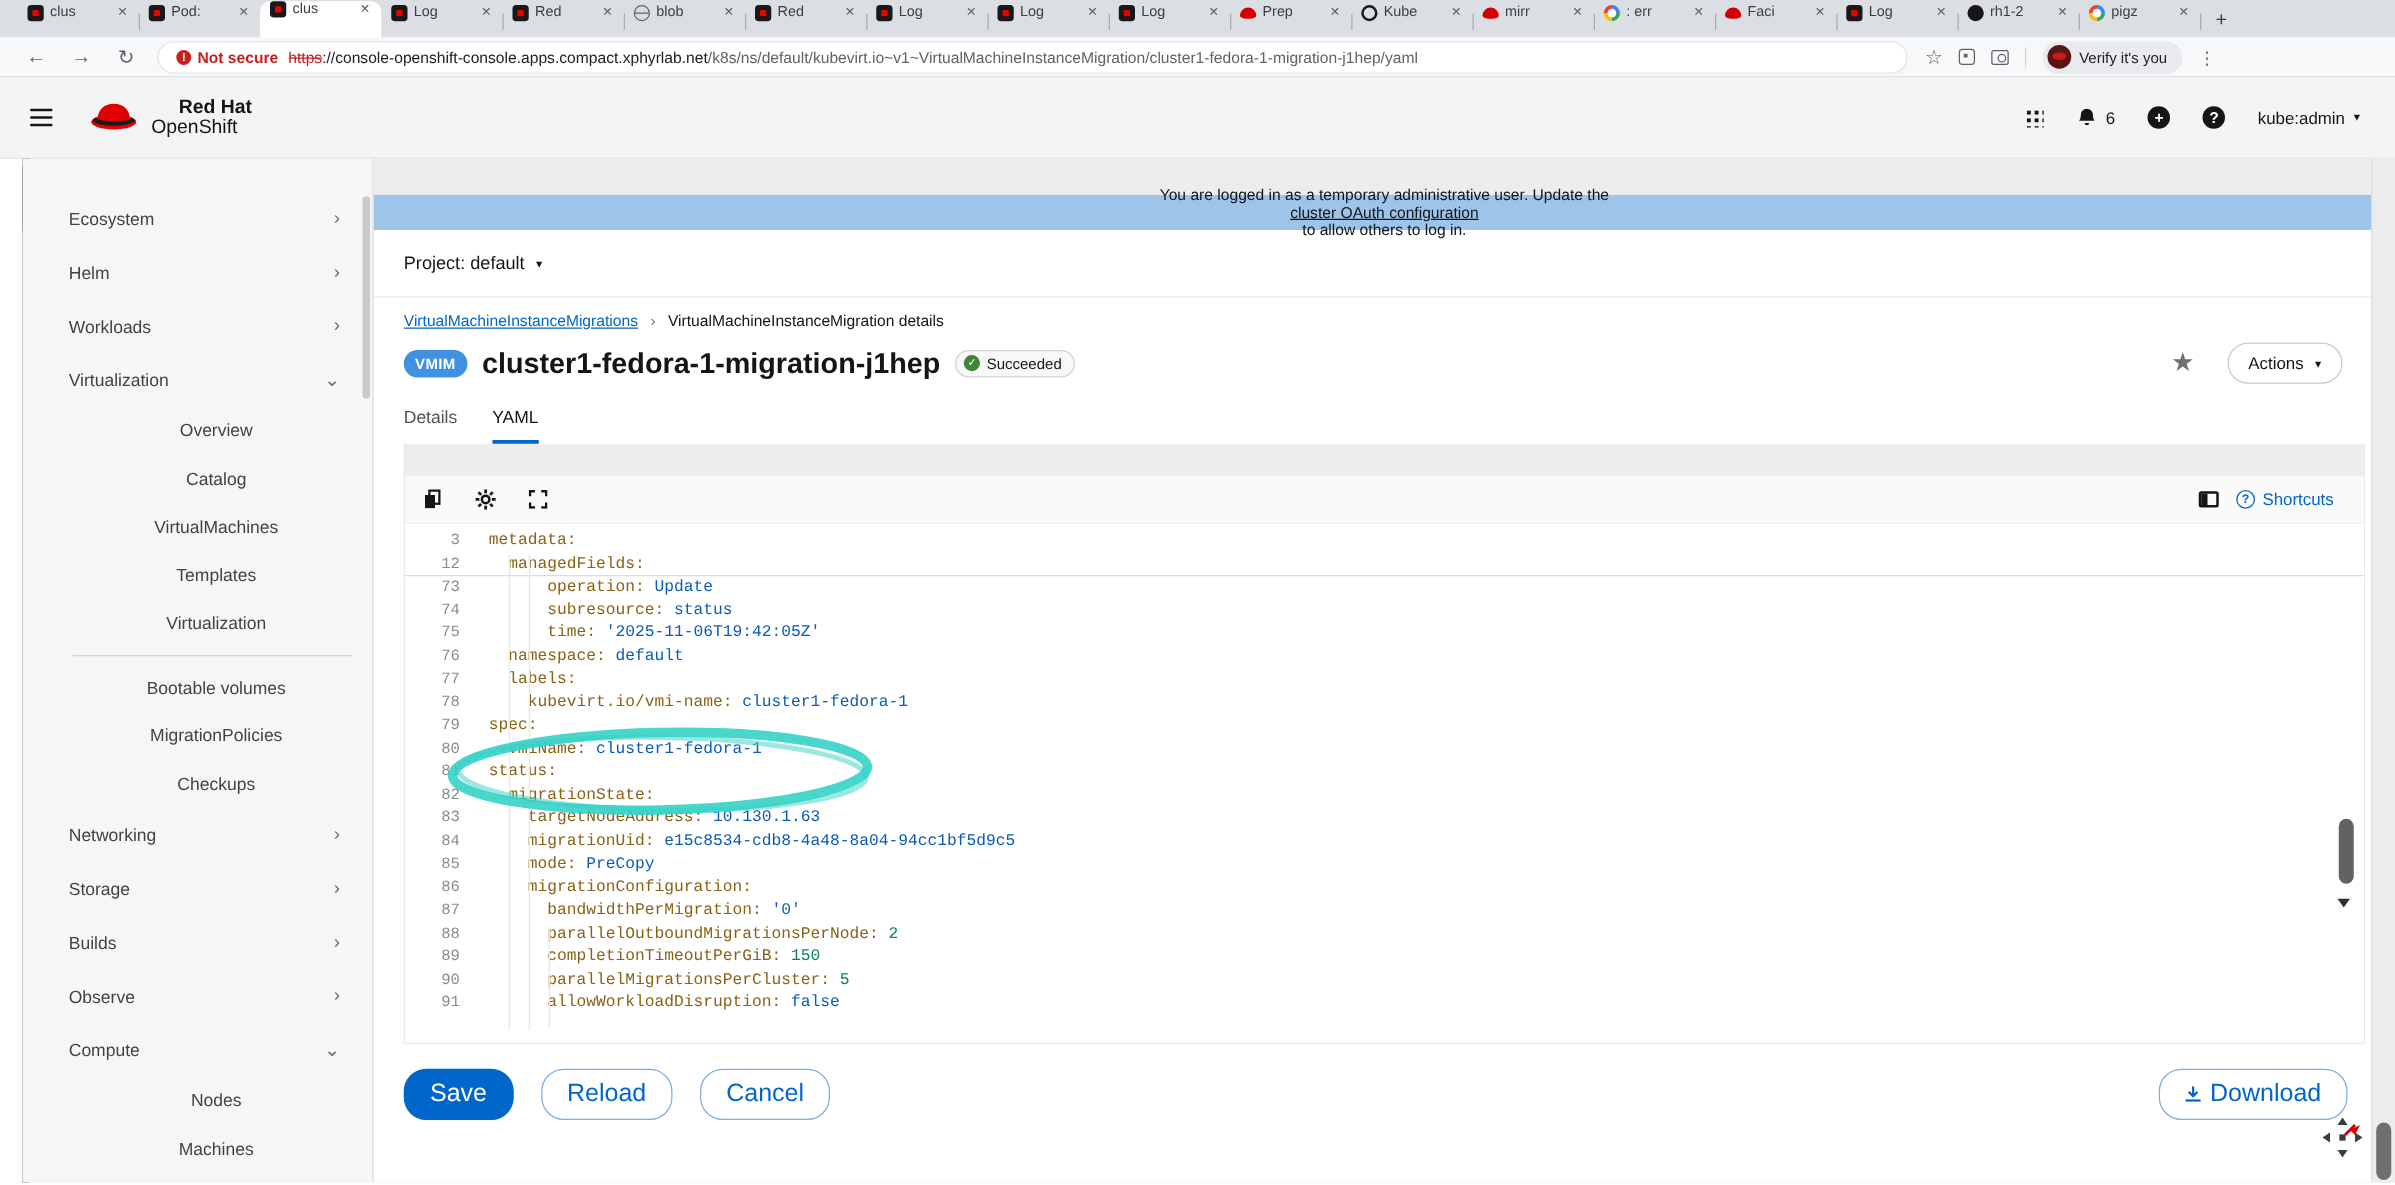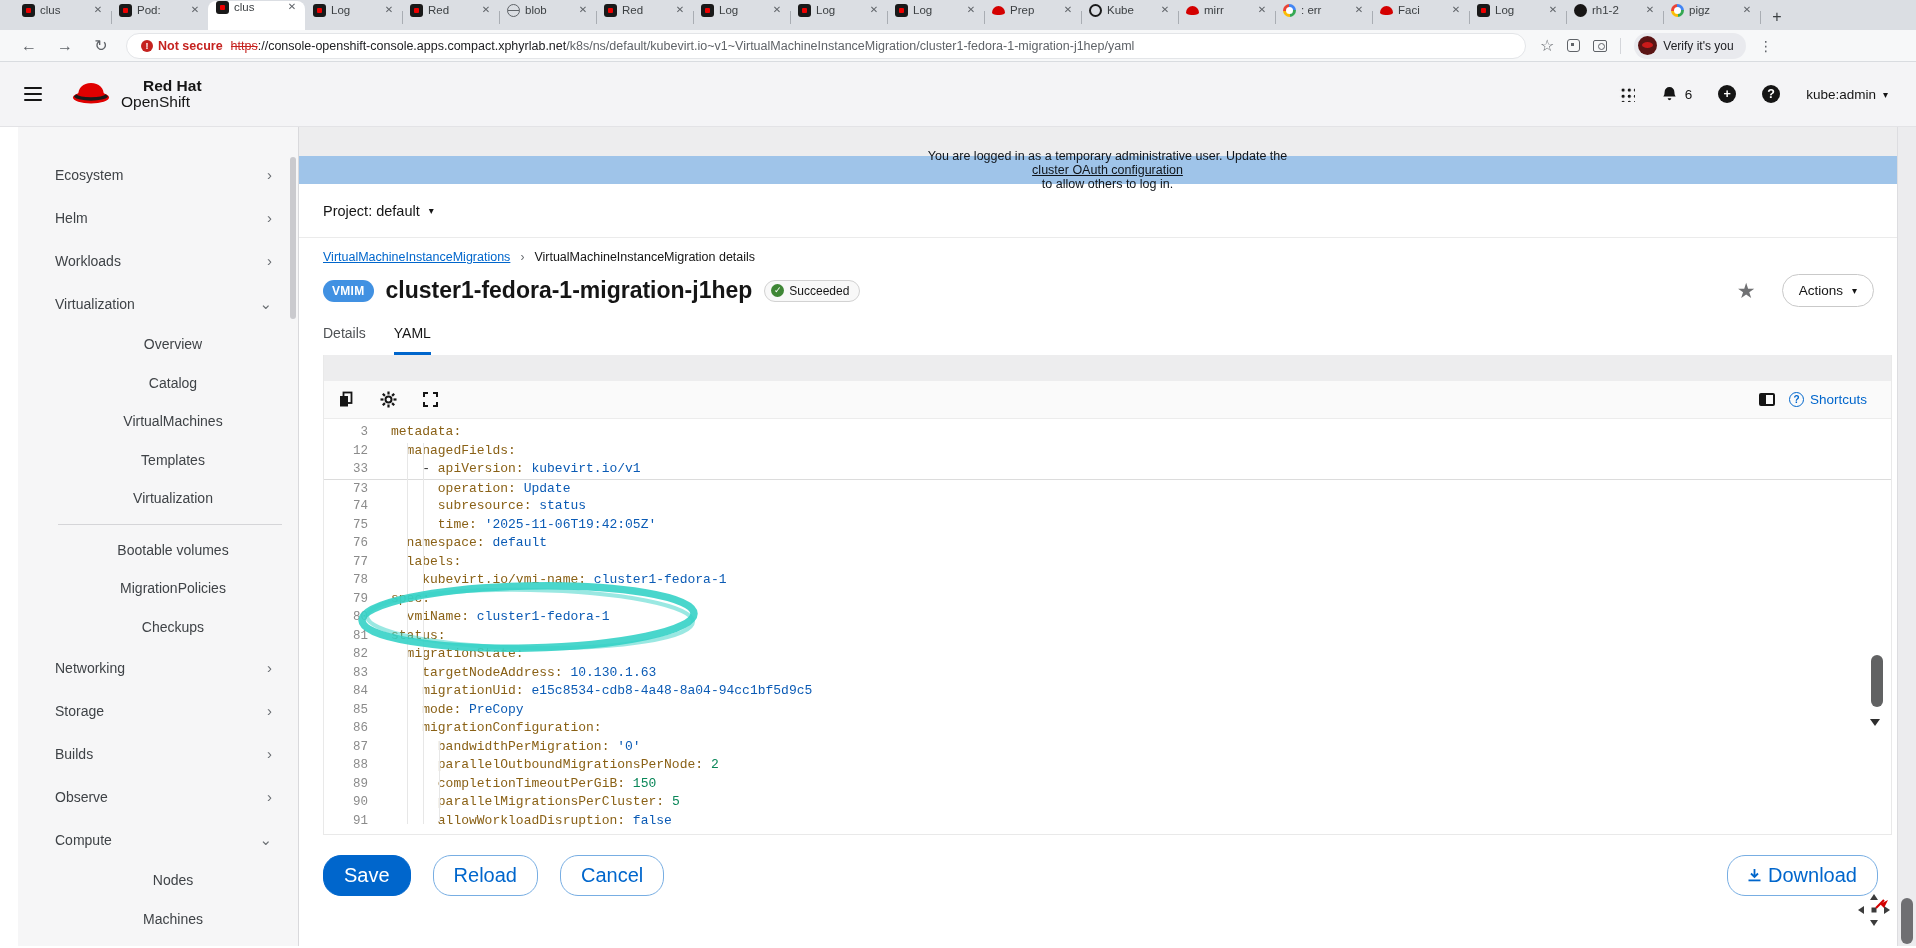--- a/index.html
+++ b/index.html
@@ -451,24 +451,20 @@
           <div class="guide" style="left:99px;"></div>
           <div class="guide" style="left:115px; top:322px; bottom:12px;"></div>
           <div class="cl">
               <span class="ln">3</span>
               <span class="lt"><span class="c-k">metadata:</span></span>
             </div>
             <div class="cl">
               <span class="ln">12</span>
               <span class="lt"><span class="c-p">  </span><span class="c-k">managedFields:</span></span>
             </div>
-            <div class="cl">
-              <span class="ln">33</span>
-              <span class="lt"><span class="c-p">    - </span><span class="c-k">apiVersion:</span><span class="c-p"> </span><span class="c-v">kubevirt.io/v1</span></span>
-            </div>
             <div class="cl sep">
               <span class="ln">73</span>
               <span class="lt"><span class="c-p">      </span><span class="c-k">operation:</span><span class="c-p"> </span><span class="c-v">Update</span></span>
             </div>
             <div class="cl">
               <span class="ln">74</span>
               <span class="lt"><span class="c-p">      </span><span class="c-k">subresource:</span><span class="c-p"> </span><span class="c-v">status</span></span>
             </div>
             <div class="cl">
               <span class="ln">75</span>

